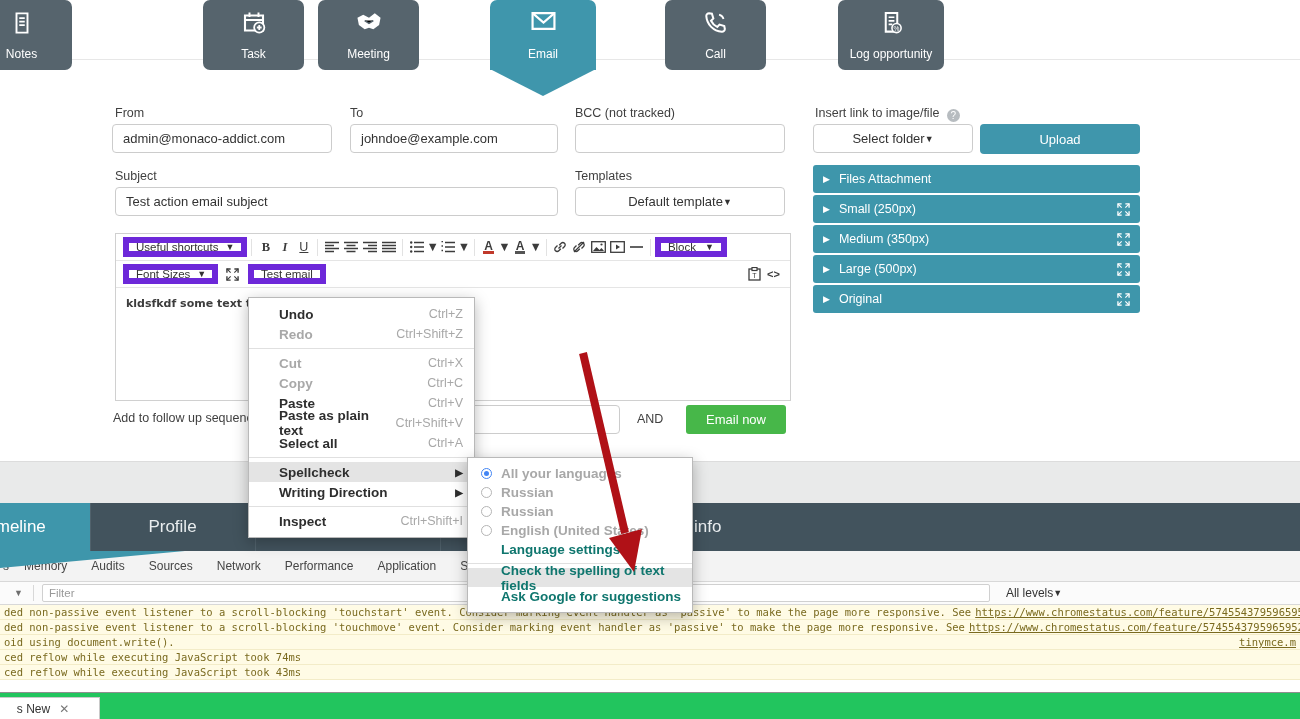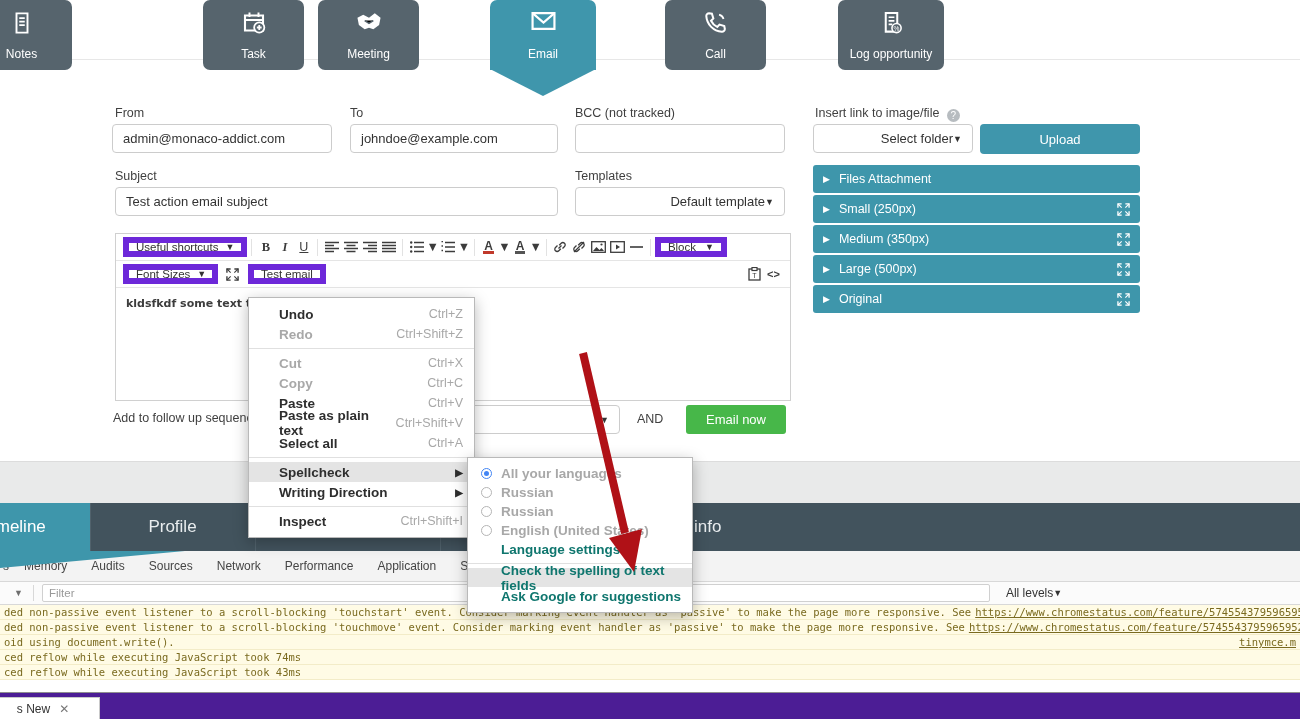--- a/index.html
+++ b/index.html
@@ -12,21 +12,21 @@
         padding:11px 0 9px;box-sizing:border-box;z-index:2;}
   .tile .tlabel{font-size:12px;white-space:nowrap;}
   .tile.active{background:#3f96ac;border-bottom-left-radius:0;border-bottom-right-radius:0;}
   .tile-pointer{position:absolute;top:69px;left:490px;width:0;height:0;z-index:2;
         border-left:53px solid transparent;border-right:53px solid transparent;border-top:27px solid #3f96ac;}
   .ticon-svg{display:block;}
   
   .flabel{position:absolute;font-size:12.5px;color:#3f3f3f;white-space:nowrap;}
   .input,.select{position:absolute;height:29px;box-sizing:border-box;border:1px solid #ccc;border-radius:4px;
         background:#fff;font-size:13px;color:#333;padding:0 10px;display:flex;align-items:center;}
-  .select{justify-content:flex-end;}
+  .select{justify-content:center;}
   .caret-d{font-size:9px;color:#333;}
   .btn-teal{position:absolute;background:#3f96ac;color:#fff;border-radius:4px;display:flex;
         align-items:center;justify-content:center;font-size:13px;cursor:pointer;}
   .help{display:inline-flex;width:13px;height:13px;border-radius:50%;background:#b7bcc0;color:#fff;
         font-size:10px;align-items:center;justify-content:center;vertical-align:-2px;margin-left:4px;}
   .acc{position:absolute;left:813px;width:327px;height:28px;background:#3e96ab;border-radius:3px;color:#fff;
         font-size:12.5px;display:flex;align-items:center;padding:0 10px;box-sizing:border-box;}
   .acc .acaret{font-size:9px;margin-right:9px;}
   .acc .expand{margin-left:auto;display:flex;}
   
@@ -73,21 +73,21 @@
         font-size:11.5px;color:#333;padding:0 6px;box-sizing:border-box;outline:none;
         font-family:"Liberation Sans",sans-serif;}
   .filter::placeholder{color:#9a9a9a;}
   .levels{margin-left:16px;color:#333;display:flex;align-items:center;gap:0;}
   .crow{height:15px;background:#fffbe5;border-bottom:1px solid #f3ecc8;display:flex;align-items:center;
         padding:0 4px;box-sizing:border-box;font-family:"DejaVu Sans Mono",monospace;font-size:10.5px;
         color:#7a6a1f;white-space:nowrap;overflow:hidden;}
   .crow .clink{text-decoration:underline;margin-left:4px;}
   .crow .src{margin-left:auto;text-decoration:underline;flex-shrink:0;}
   .drawline{position:absolute;left:0;top:692px;width:1300px;height:1px;background:#8f8f8f;z-index:5;}
-  .drawer{position:absolute;left:0;top:693px;width:1300px;height:26px;background:#4c1d95;z-index:5;}
+  .drawer{position:absolute;left:0;top:693px;width:1300px;height:26px;background:#22c55e;z-index:5;}
   .drawtab{position:absolute;left:-14px;top:4px;width:114px;height:22px;background:#fff;
         border:1px solid #c9c9c9;border-bottom:none;display:flex;align-items:center;justify-content:center;
         gap:9px;font-size:12px;color:#333;box-sizing:border-box;}
   .drawtab .x{color:#777;font-size:12px;}
   
   .cmenu{position:absolute;left:248px;top:297px;width:227px;background:#fff;border:1px solid #b9b9b9;
         box-shadow:0 4px 14px rgba(0,0,0,0.28);z-index:50;padding:6px 0;box-sizing:border-box;
         font-size:13.5px;}
   .mrow{height:20px;display:flex;align-items:center;padding:0 11px 0 30px;color:#2e2e2e;font-weight:700;}
   .mrow .sc{margin-left:auto;color:#a8a8a8;font-weight:400;font-size:12.5px;}

